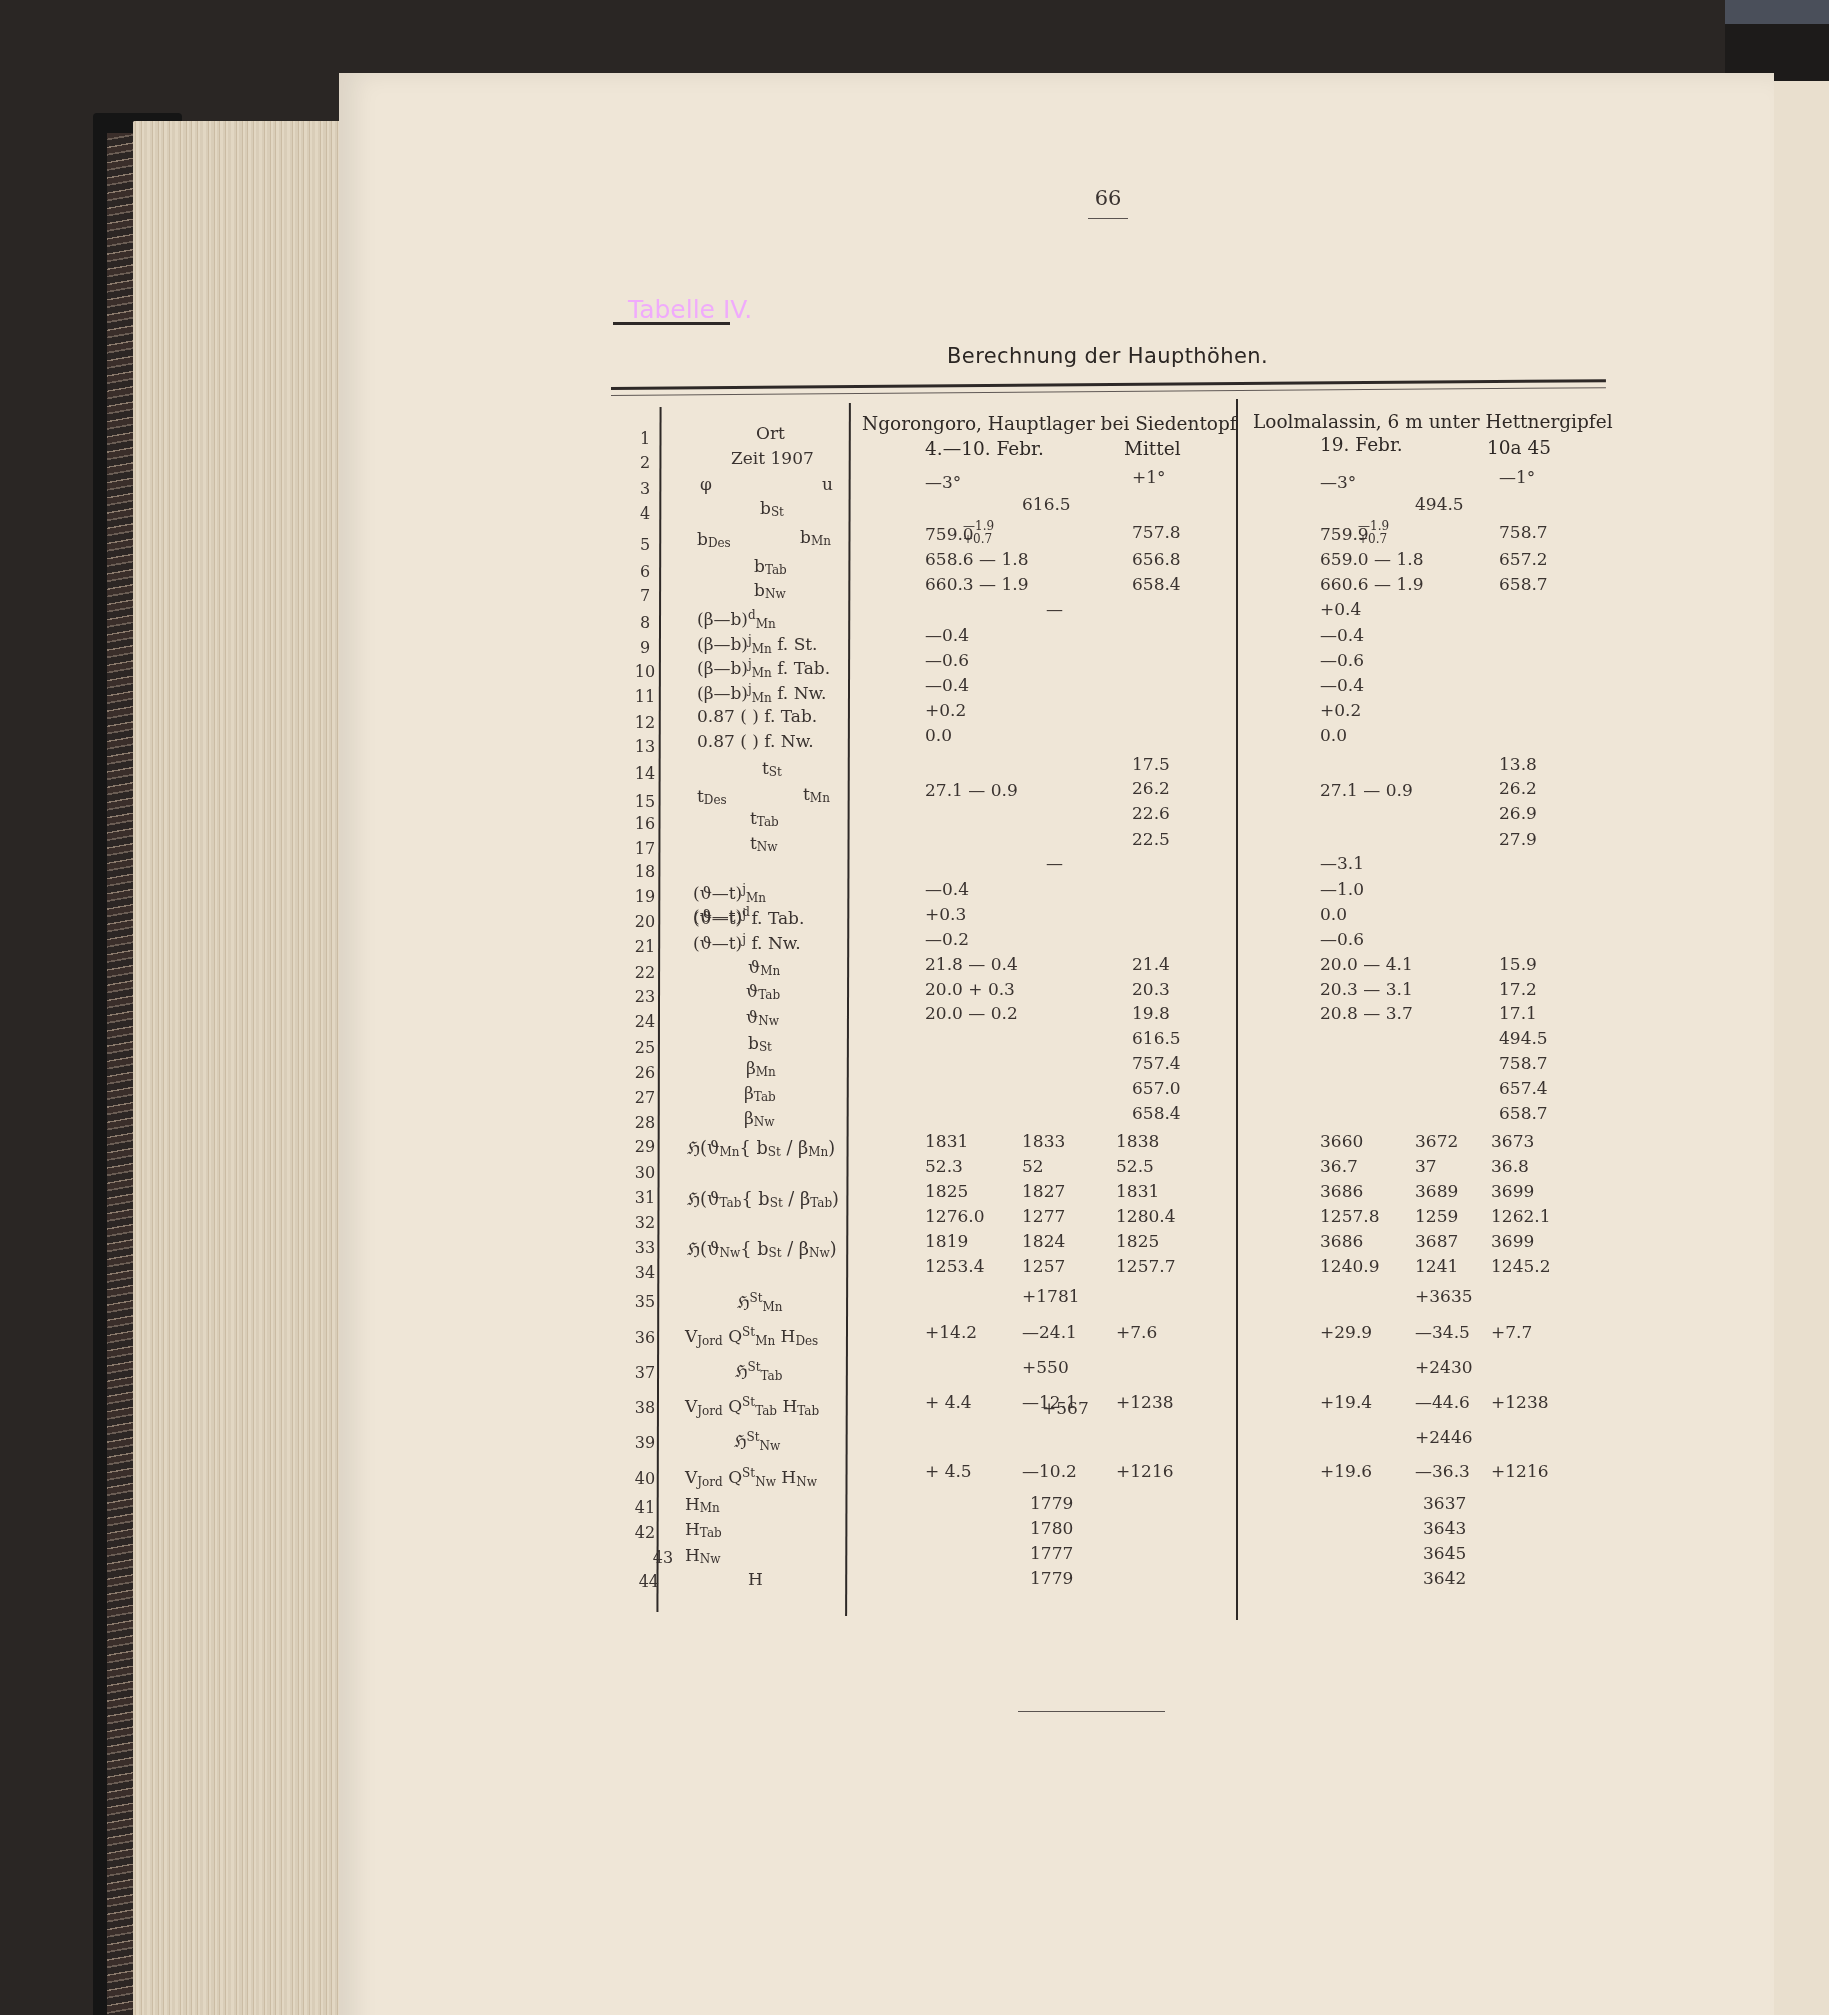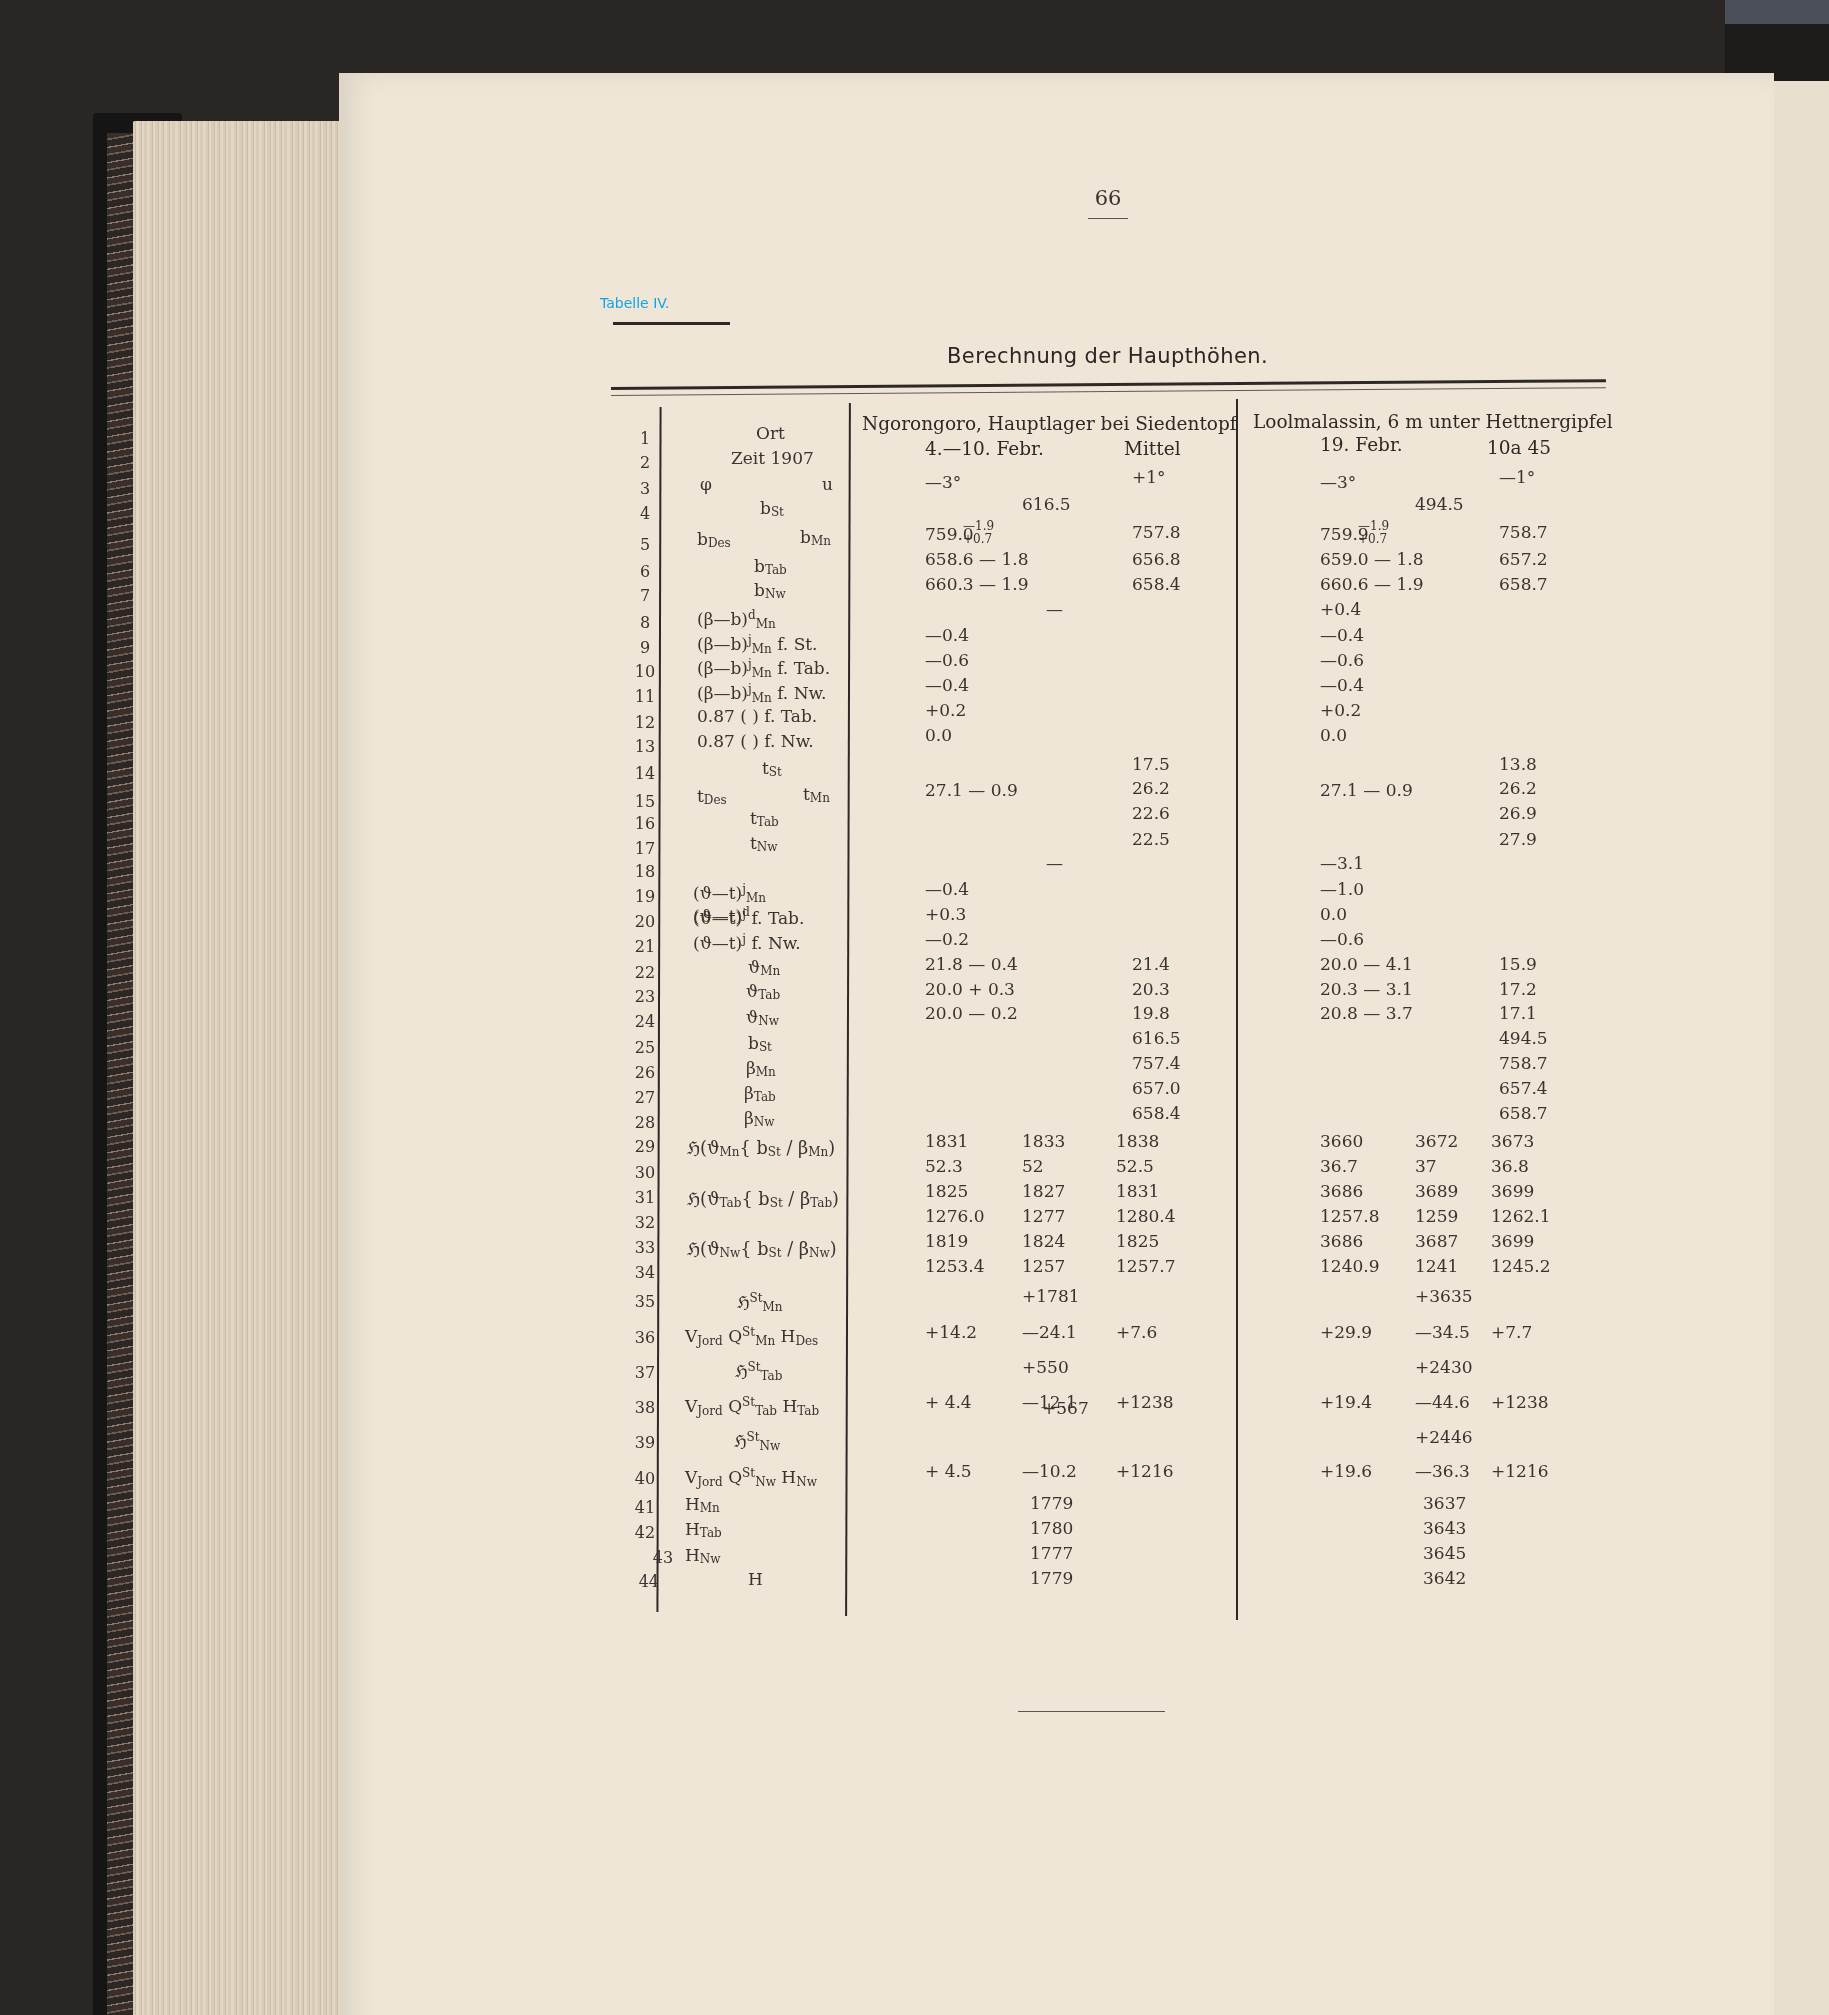--- a/index.html
+++ b/index.html
@@ -17,21 +17,21 @@
   .page-stack { position:absolute; left:133px; top:121px; width:226px; height:1959px;
     background: repeating-linear-gradient(90deg,#d9cdb8 0 2.4px,#cbbca4 2.4px 3.2px,#e2d7c3 3.2px 5.6px);
     border-radius:1.6px;
   }
   .page { position:absolute; left:339px; top:73px; width:1435px; height:2108px;
     background:#efe6d7; box-shadow: inset 16px 0 24px rgba(0,0,0,0.08);
   }
   .right-page { position:absolute; right:0px; top:81px; width:56px; height:2116px; background:#e9dfce; }
   .page-number { position:absolute; left:1088px; top:186px; width:40px; text-align:center; font-size:21px; color:#3a3330; }
   .page-number-rule { position:absolute; left:1088px; top:218px; width:40px; height:1.2px; background:#5a5350; }
-  .table-label { position:absolute; left:600px; top:295px; font-family:"DejaVu Sans", sans-serif; font-size:14px; color:#0ea5e9; }
+  .table-label { position:absolute; left:628px; top:295px; font-family:"DejaVu Sans", sans-serif; font-size:25px; color:#f0abfc; }
   .table-label-rule { position:absolute; left:613px; top:322px; width:117px; height:2.8px; background:#2e2927; }
   .table-title { position:absolute; left:947px; top:344px; font-family:"DejaVu Sans", sans-serif; font-size:21px; color:#2b2623; letter-spacing:0.4px; }
   .top-rule { position:absolute; left:611px; top:387px; width:995px; height:3.2px; background:#2e2927; transform:rotate(-0.45deg); transform-origin:left center; }
   .top-rule2 { position:absolute; left:611px; top:395px; width:995px; height:1.2px; background:#5f5855; transform:rotate(-0.45deg); transform-origin:left center; }
   .vline { position:absolute; width:2px; background:#2e2927; }
   .cell { position:absolute; font-size:17px; color:#3a3330; white-space:nowrap; line-height:1; }
   .rownum { position:absolute; width:28px; text-align:center; font-size:16px; color:#3a3330; }
   .sub { font-size:12px; vertical-align:-2.4px; }
   .sup { font-size:12px; vertical-align:6.4px; }
   .hdr { font-size:18.5px; color:#2f2926; }

